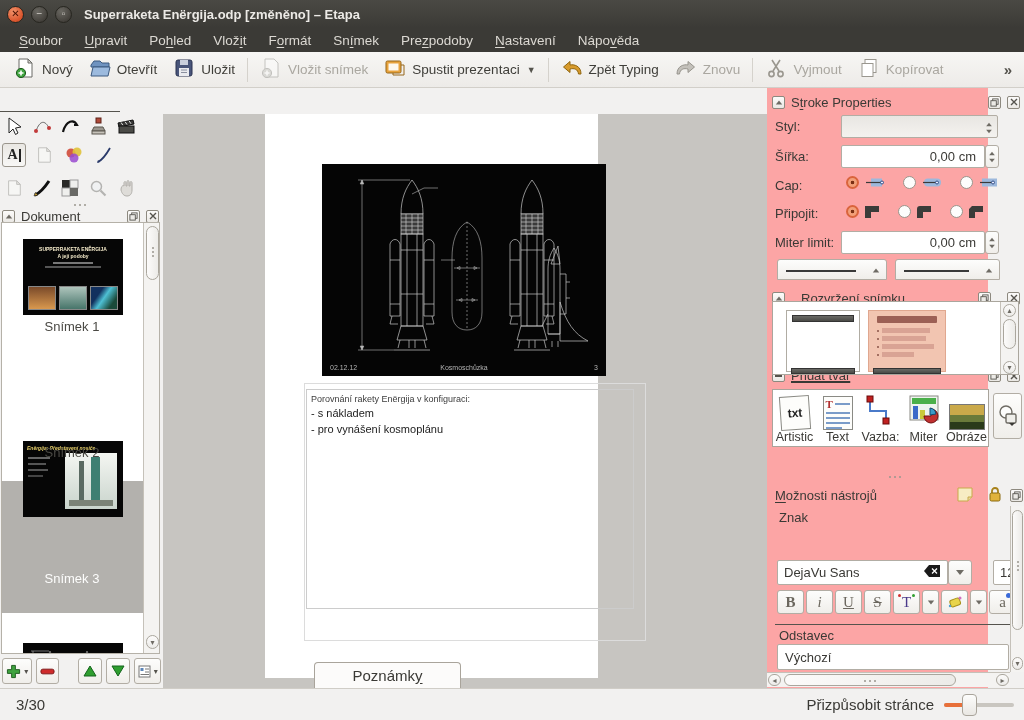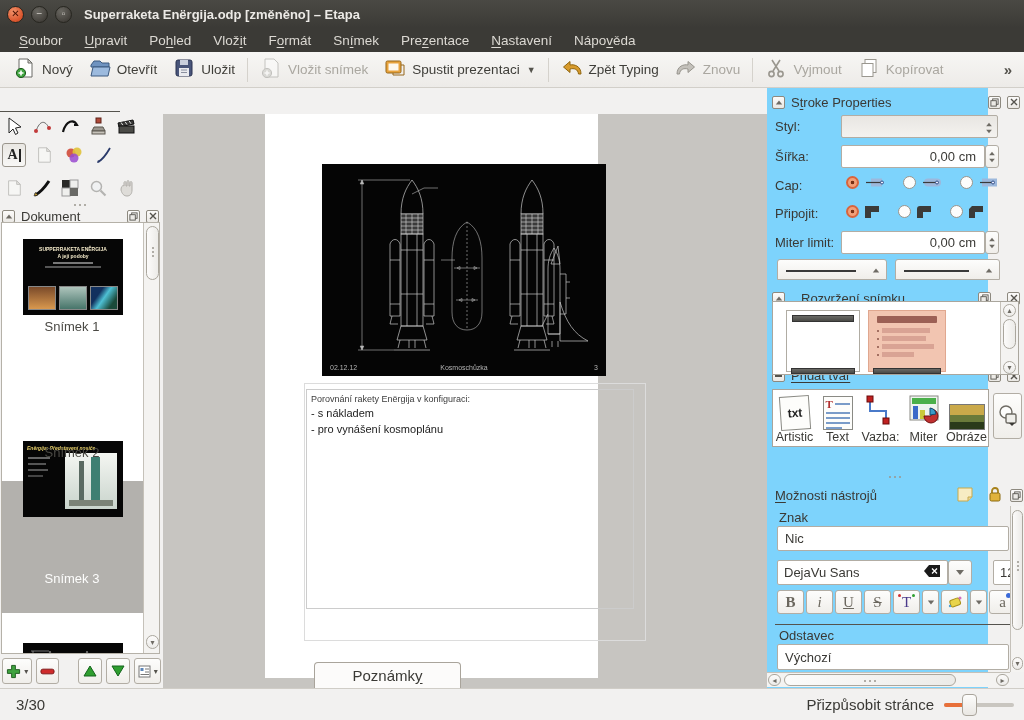--- a/index.html
+++ b/index.html
@@ -71,21 +71,21 @@
   .canvas { left:0; top:26px; width:604px; height:574px; background:#c7c5c1; overflow:hidden; }
   .page { left:102px; top:0; width:333px; height:564px; background:#ffffff; }
   .slideimg { left:57px; top:50px; width:284px; height:212px; background:#050505; }
   .sfoot { position:absolute; bottom:5px; font-size:7px; color:#b4b4b4; }
   .noteouter { left:39px; top:269px; width:342px; height:258px; border:1px solid #dcdcdc; }
   .noteinner { left:41px; top:275px; width:328px; height:220px; border:1px solid #cccccc; padding:3px 4px; }
   .nline1 { font-size:9px; color:#3c3c3c; line-height:12px; }
   .nline { font-size:11px; color:#222; line-height:16px; }
 
   
-  .rightdock { left:767px; top:88px; width:221px; height:600px; background:#7dd3fc; }
+  .rightdock { left:767px; top:88px; width:221px; height:600px; background:#fca5a5; }
   .rd-row-label { font-size:13px; color:#3a3935; }
   .combo { background:linear-gradient(#e8e6e2,#f4f2ef); border:1px solid #b2ada4; border-radius:2px; }
   .capicon svg, .joinicon svg { display:block; }
   .llist { background:#fff; border:1px solid #aaa69d; }
   .lay1 { background:#fff; border:1px solid #b0aca3; }
   .lay2 { background:#f2c5b1; border:1px solid #e0a78f; }
   .shapecell { display:flex; flex-direction:column; align-items:center; justify-content:flex-end; width:41px; }
   .shapecell .lbl { font-size:12.5px; color:#3a3935; line-height:14px; }
   .fmtbtn { width:27px; height:24px; display:flex; align-items:center; justify-content:center;
     font-family:"Liberation Serif","DejaVu Serif",serif; font-size:15px; color:#6b675e; }
@@ -113,21 +113,21 @@
     <span class="wtitle">Superraketa Enërgija.odp [změněno] – Etapa</span>
   </div>
 
   <div class="a menubar">
     <div class="menu-item"><span></span><span class="u">S</span><span>oubor</span></div>
     <div class="menu-item"><span></span><span class="u">U</span><span>pravit</span></div>
     <div class="menu-item"><span>Po</span><span class="u">h</span><span>led</span></div>
     <div class="menu-item"><span>Vlož</span><span class="u">i</span><span>t</span></div>
     <div class="menu-item"><span>F</span><span class="u">o</span><span>rmát</span></div>
     <div class="menu-item"><span>Sn</span><span class="u">í</span><span>mek</span></div>
-    <div class="menu-item"><span>Pre</span><span class="u">z</span><span>entace</span></div>
+    <div class="menu-item"><span>Pre</span><span class="u">z</span><span>podoby</span></div>
     <div class="menu-item"><span></span><span class="u">N</span><span>astavení</span></div>
     <div class="menu-item"><span>Nápo</span><span class="u">v</span><span>ěda</span></div>
   </div>
 
   <div class="a toolbar">
     <div class="tbtn">
       <span><svg width="22" height="22" viewBox="0 0 22 22">
             <path d="M5 2 h9 l4 4 v14 h-13 z" fill="#fff" stroke="#6b6b66"></path>
             <path d="M14 2 l4 4 h-4 z" fill="#d8d6d2" stroke="#6b6b66"></path>
             <circle cx="7" cy="16" r="4.6" fill="#3fa33f" stroke="#1d5a1d"></circle>
@@ -625,21 +625,21 @@
       <div class="a" style="left:18px;top:66px;width:64px;height:6px;background:linear-gradient(#6a6a66,#4a4a46);border:1px solid #333;"></div>
       <div class="a" style="left:100px;top:66px;width:68px;height:6px;background:linear-gradient(#6a6a66,#4a4a46);border:1px solid #333;"></div>
       <div class="a vsb" style="right:0;top:0;width:18px;height:74px;">
         <div class="a sbtn" style="left:2px;top:2px;width:13px;height:13px;">▴</div>
         <div class="a sbthumb" style="left:2px;top:17px;width:13px;height:30px;"></div>
         <div class="a sbtn" style="left:2px;bottom:2px;width:13px;height:13px;">▾</div>
       </div>
     </div>
 
     <div class="a clipstrip" style="left:0;top:287px;width:257px;height:13px;">
-      <div style="position:absolute;left:5px;top:-7px;display:flex;align-items:center;gap:6px;width:248px;">
+      <div style="position:absolute;left:5px;top:-7px;display:flex;align-items:center;gap:6px;width:248px;text-decoration:underline;">
         <span class="hbtn">
             <span style="width:7px;height:2px;background:#55534d;display:block;"></span>
           </span>
         <span class="panel-title u">Přidat tvar</span>
         <span class="hbtn" style="margin-left:auto;">
             <svg width="9" height="9" viewBox="0 0 10 10">
               <rect x="3" y="1" width="6" height="6" fill="none" stroke="#55534d"></rect>
               <rect x="1" y="3" width="6" height="6" fill="#eceae6" stroke="#55534d"></rect>
             </svg>
           </span>
@@ -720,21 +720,20 @@
             <rect x="2" y="7" width="10" height="8" rx="1.5" fill="#e0b23c" stroke="#8a6a10"></rect>
           </svg></span>
       <span class="hbtn" style="margin-left:8px;">
           <svg width="9" height="9" viewBox="0 0 10 10">
             <rect x="3" y="1" width="6" height="6" fill="none" stroke="#55534d"></rect>
             <rect x="1" y="3" width="6" height="6" fill="#eceae6" stroke="#55534d"></rect>
           </svg>
         </span>
     </div>
     <span class="a rd-row-label" style="left:12px;top:422px;">Znak</span>
-    <div class="a field" style="left:10px;top:438px;width:232px;height:25px;display:flex;align-items:center;padding-left:7px;">Nic</div>
 
     <div class="a field" style="left:10px;top:472px;width:171px;height:25px;display:flex;align-items:center;padding:0 6px;">
       <span>DejaVu Sans</span>
       <span style="margin-left:auto;"><svg width="17" height="12" viewBox="0 0 17 12">
             <path d="M5 0 h11 v12 h-11 l-5 -6 z" fill="#1a1a1a"></path>
             <path d="M8 3.5 l5 5 M13 3.5 l-5 5" stroke="#fff" stroke-width="1.3"></path>
           </svg></span>
     </div>
     <div class="a face" style="left:181px;top:472px;width:24px;height:25px;display:flex;align-items:center;justify-content:center;">
         <span class="tri-dn"></span>

